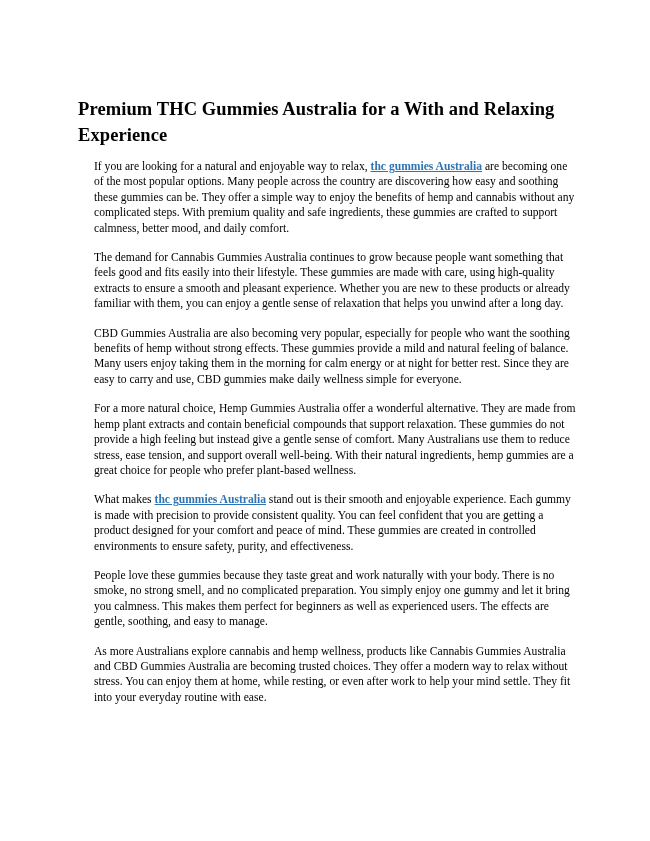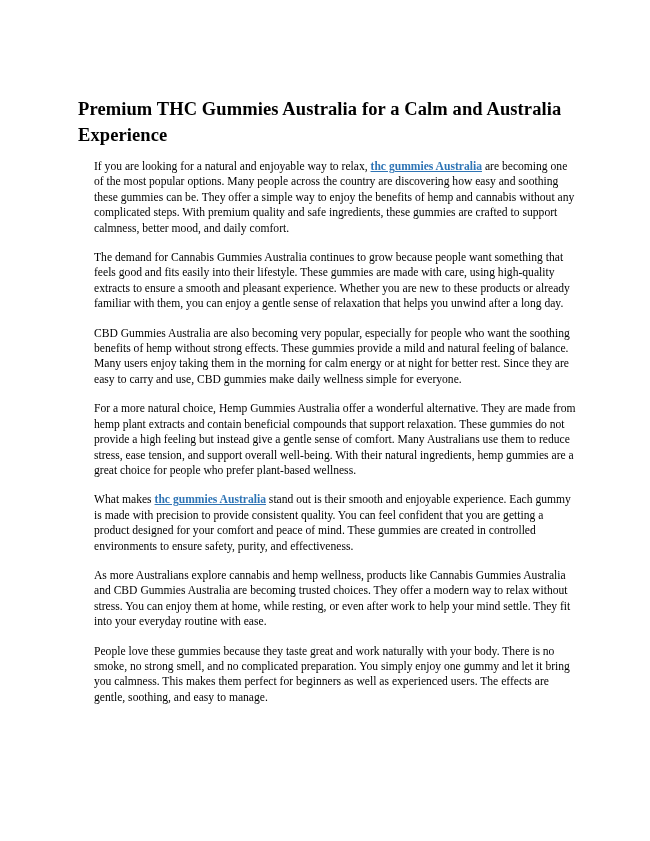--- a/index.html
+++ b/index.html
@@ -46,30 +46,30 @@
     text-decoration: underline;
     cursor: pointer;
   }
 </style>
 </head>
 <body>
 
 <div class="page">
   <div class="content">
 
-    <h1 class="doc-title">Premium THC Gummies Australia for a Calm and Australia Experience</h1>
+    <h1 class="doc-title">Premium THC Gummies Australia for a With and Relaxing Experience</h1>
 
     <p class="doc-para"><span>If you are looking for a natural and enjoyable way to relax, </span><a class="doc-link">thc gummies Australia</a><span> are becoming one of the most popular options. Many people across the country are discovering how easy and soothing these gummies can be. They offer a simple way to enjoy the benefits of hemp and cannabis without any complicated steps. With premium quality and safe ingredients, these gummies are crafted to support calmness, better mood, and daily comfort.</span></p>
 
     <p class="doc-para"><span>The demand for Cannabis Gummies Australia continues to grow because people want something that feels good and fits easily into their lifestyle. These gummies are made with care, using high-quality extracts to ensure a smooth and pleasant experience. Whether you are new to these products or already familiar with them, you can enjoy a gentle sense of relaxation that helps you unwind after a long day.</span></p>
 
     <p class="doc-para"><span>CBD Gummies Australia are also becoming very popular, especially for people who want the soothing benefits of hemp without strong effects. These gummies provide a mild and natural feeling of balance. Many users enjoy taking them in the morning for calm energy or at night for better rest. Since they are easy to carry and use, CBD gummies make daily wellness simple for everyone.</span></p>
 
     <p class="doc-para"><span>For a more natural choice, Hemp Gummies Australia offer a wonderful alternative. They are made from hemp plant extracts and contain beneficial compounds that support relaxation. These gummies do not provide a high feeling but instead give a gentle sense of comfort. Many Australians use them to reduce stress, ease tension, and support overall well-being. With their natural ingredients, hemp gummies are a great choice for people who prefer plant-based wellness.</span></p>
 
     <p class="doc-para"><span>What makes </span><a class="doc-link">thc gummies Australia</a><span> stand out is their smooth and enjoyable experience. Each gummy is made with precision to provide consistent quality. You can feel confident that you are getting a product designed for your comfort and peace of mind. These gummies are created in controlled environments to ensure safety, purity, and effectiveness.</span></p>
 
+    <p class="doc-para"><span>People love these gummies because they taste great and work naturally with your body. There is no smoke, no strong smell, and no complicated preparation. You simply enjoy one gummy and let it bring you calmness. This makes them perfect for beginners as well as experienced users. The effects are gentle, soothing, and easy to manage.</span></p>
+
     <p class="doc-para"><span>As more Australians explore cannabis and hemp wellness, products like Cannabis Gummies Australia and CBD Gummies Australia are becoming trusted choices. They offer a modern way to relax without stress. You can enjoy them at home, while resting, or even after work to help your mind settle. They fit into your everyday routine with ease.</span></p>
-
-    <p class="doc-para"><span>People love these gummies because they taste great and work naturally with your body. There is no smoke, no strong smell, and no complicated preparation. You simply enjoy one gummy and let it bring you calmness. This makes them perfect for beginners as well as experienced users. The effects are gentle, soothing, and easy to manage.</span></p>
 
   </div>
 </div>
 
 </body></html>

